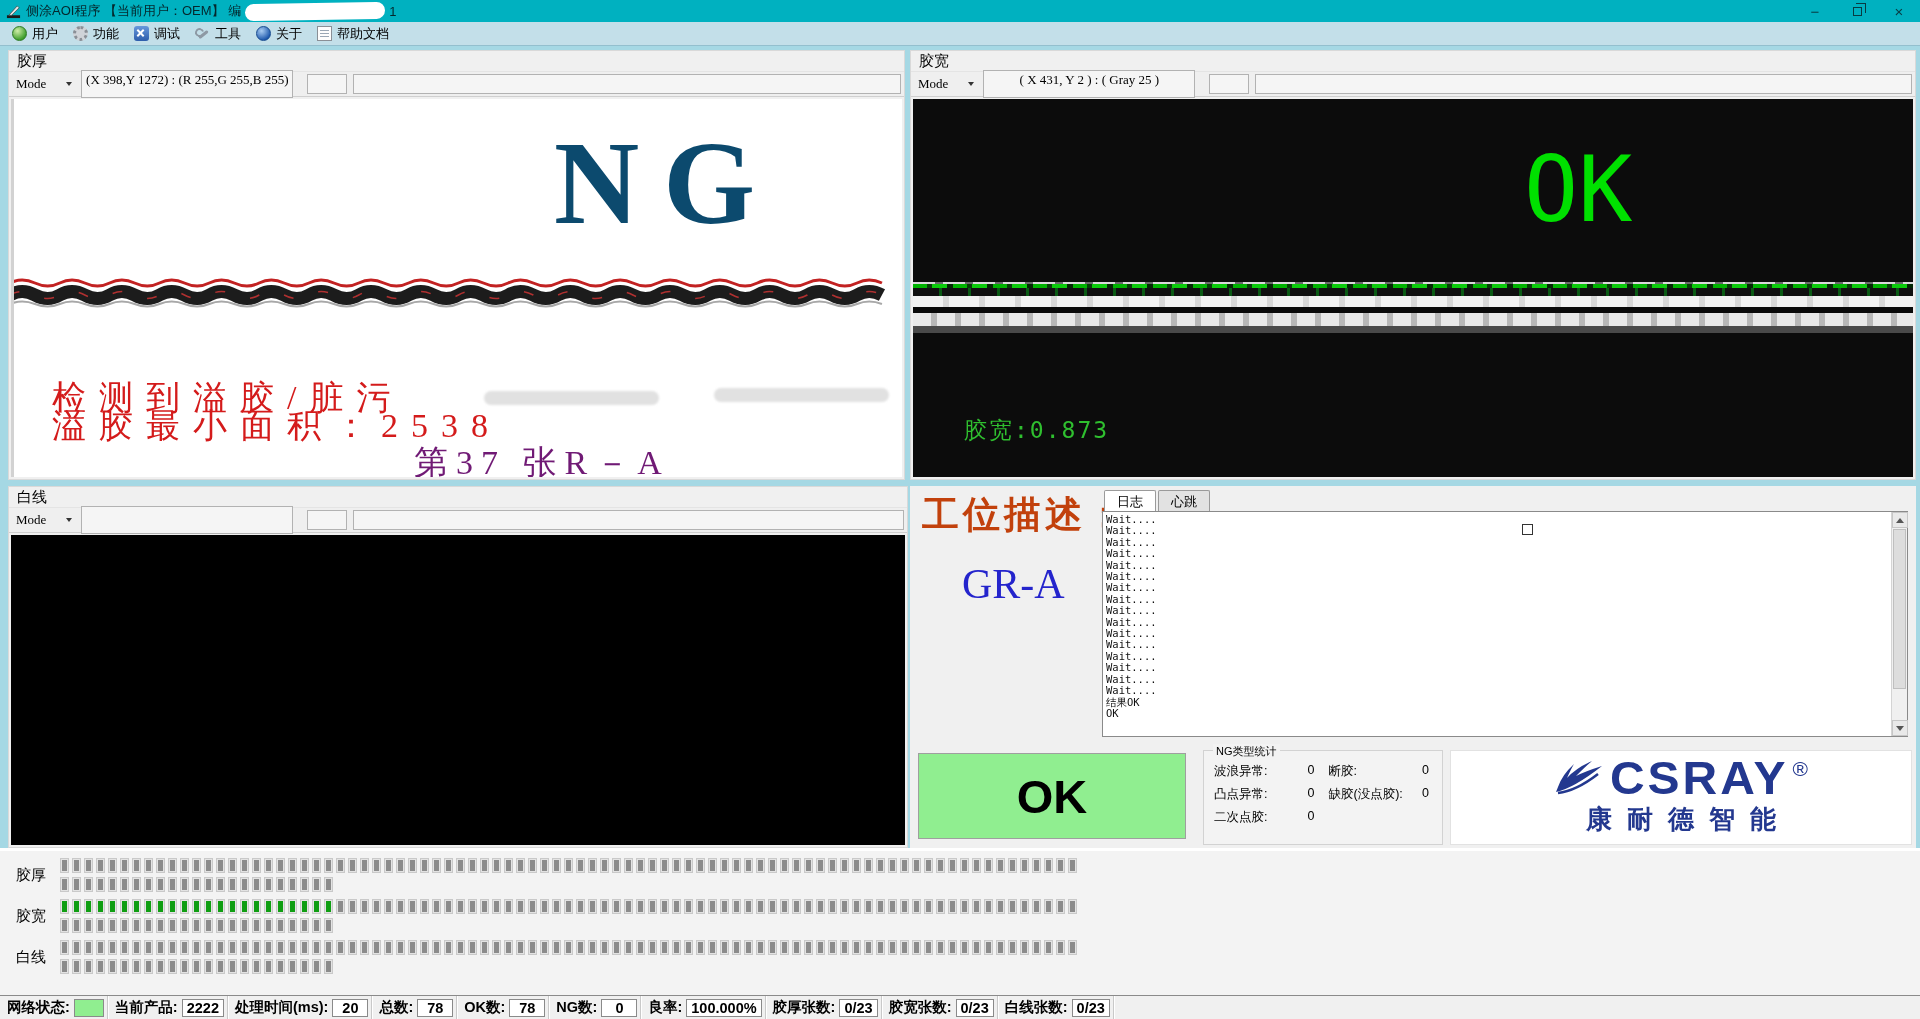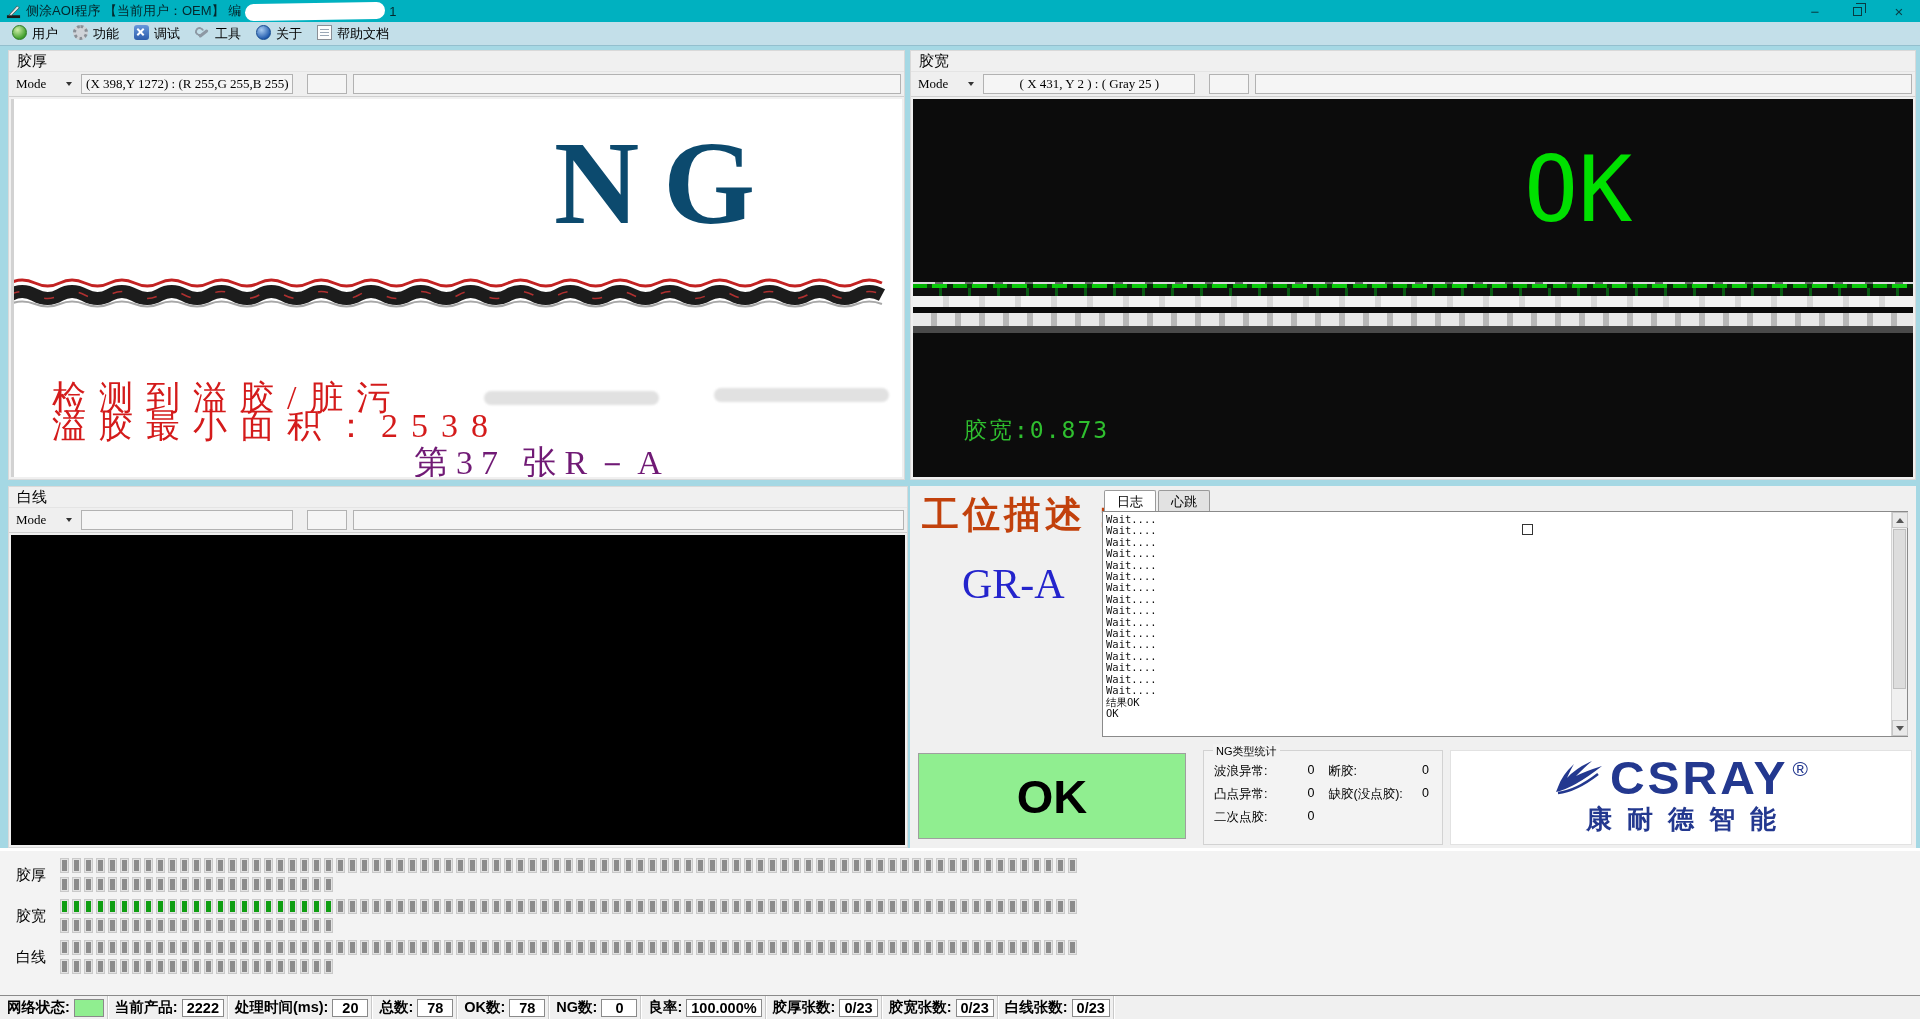--- a/index.html
+++ b/index.html
@@ -16,21 +16,21 @@
   .win-controls { margin-left:auto; display:flex; height:100%; }
   .win-btn { width:42px; height:100%; display:flex; align-items:center; justify-content:center;
              font-size:15px; color:#083b42; cursor:default; }
   .restore-glyph { position:relative; width:9px; height:9px; border:1px solid #083b42; background:transparent; }
   .restore-glyph::before { content:""; position:absolute; left:2px; top:-5px; width:9px; height:9px;
              border:1px solid #083b42; border-left:none; border-bottom:none; }
 
   
   .menubar { position:absolute; left:0; top:22px; width:1920px; height:24px; background:#c3dfe9;
              border-bottom:1px solid #93bfce; display:flex; align-items:center; padding-left:8px; }
-  .menu-item { display:flex; align-items:flex-start; gap:5px; padding:2px 11px 2px 4px; font-size:13px; }
+  .menu-item { display:flex; align-items:center; gap:5px; padding:2px 11px 2px 4px; font-size:13px; }
   .menu-icon { width:15px; height:15px; display:inline-block; position:relative; }
   .user-icon  { border-radius:50%; background:radial-gradient(circle at 35% 30%, #cfeea8, #3f9e2c 72%); border:1px solid #2c7a22; }
   .gear-icon  { border-radius:50%; border:3px dotted #8a8f96; background:#cfd3d8; }
   .debug-icon { border-radius:3px; background:linear-gradient(#6798dc,#2d5dab); }
   .debug-icon::before, .debug-icon::after { content:""; position:absolute; left:2px; top:6px; width:9px; height:2px; background:#fff; }
   .debug-icon::before { transform:rotate(45deg); }
   .debug-icon::after  { transform:rotate(-45deg); }
   .tool-icon::before { content:""; position:absolute; left:3px; top:7px; width:11px; height:3px; background:#8d99a4;
                        border-radius:2px; transform:rotate(-38deg); }
   .tool-icon::after  { content:""; position:absolute; left:0px; top:2px; width:5px; height:5px; border:2px solid #8d99a4;
@@ -46,21 +46,21 @@
   #panel-jk { left:910px; top:50px;  width:1006px; height:430px; }
   #panel-bx { left:8px;   top:486px; width:900px;  height:362px; }
   .panel-title { height:21px; line-height:21px; padding-left:8px; font-size:15px;
                  font-family:"Liberation Serif",serif; border-bottom:1px solid #e4e4e4; }
   .mode-row { height:25px; display:flex; align-items:center; padding:2px 2px; background:#efefef;
               border-bottom:1px solid #cfcfcf; }
   .mode-btn { display:flex; align-items:center; gap:20px; padding:0 5px; font-size:13px;
               font-family:"Liberation Serif",serif; }
   .mode-arrow { width:0; height:0; border-left:3.5px solid transparent; border-right:3.5px solid transparent;
                 border-top:4.5px solid #333; }
-  .coord-box { margin-left:4px; width:212px; height:20px; border:1px solid #b2b2b2; background:#f5f5f5;
+  .coord-box { margin-left:4px; width:212px; height:28px; border:1px solid #b2b2b2; background:#f5f5f5;
                font-family:"Liberation Serif",serif; font-size:13px; line-height:18px; text-align:center;
                overflow:hidden; white-space:nowrap; }
   .small-box { margin-left:14px; width:40px; height:20px; border:1px solid #b2b2b2; background:#f5f5f5; }
   .long-box  { margin-left:6px; flex:1; height:20px; border:1px solid #b2b2b2; background:#f5f5f5; margin-right:1px; }
   .image-area { position:absolute; left:2px; right:2px; top:48px; bottom:2px; overflow:hidden; }
   #panel-jh .image-area { background:#fff; border-left:3px solid #d2d2d2; }
   #panel-jk .image-area { background:#0c0c0c; }
   #panel-bx .image-area { background:#000; }
 
   

